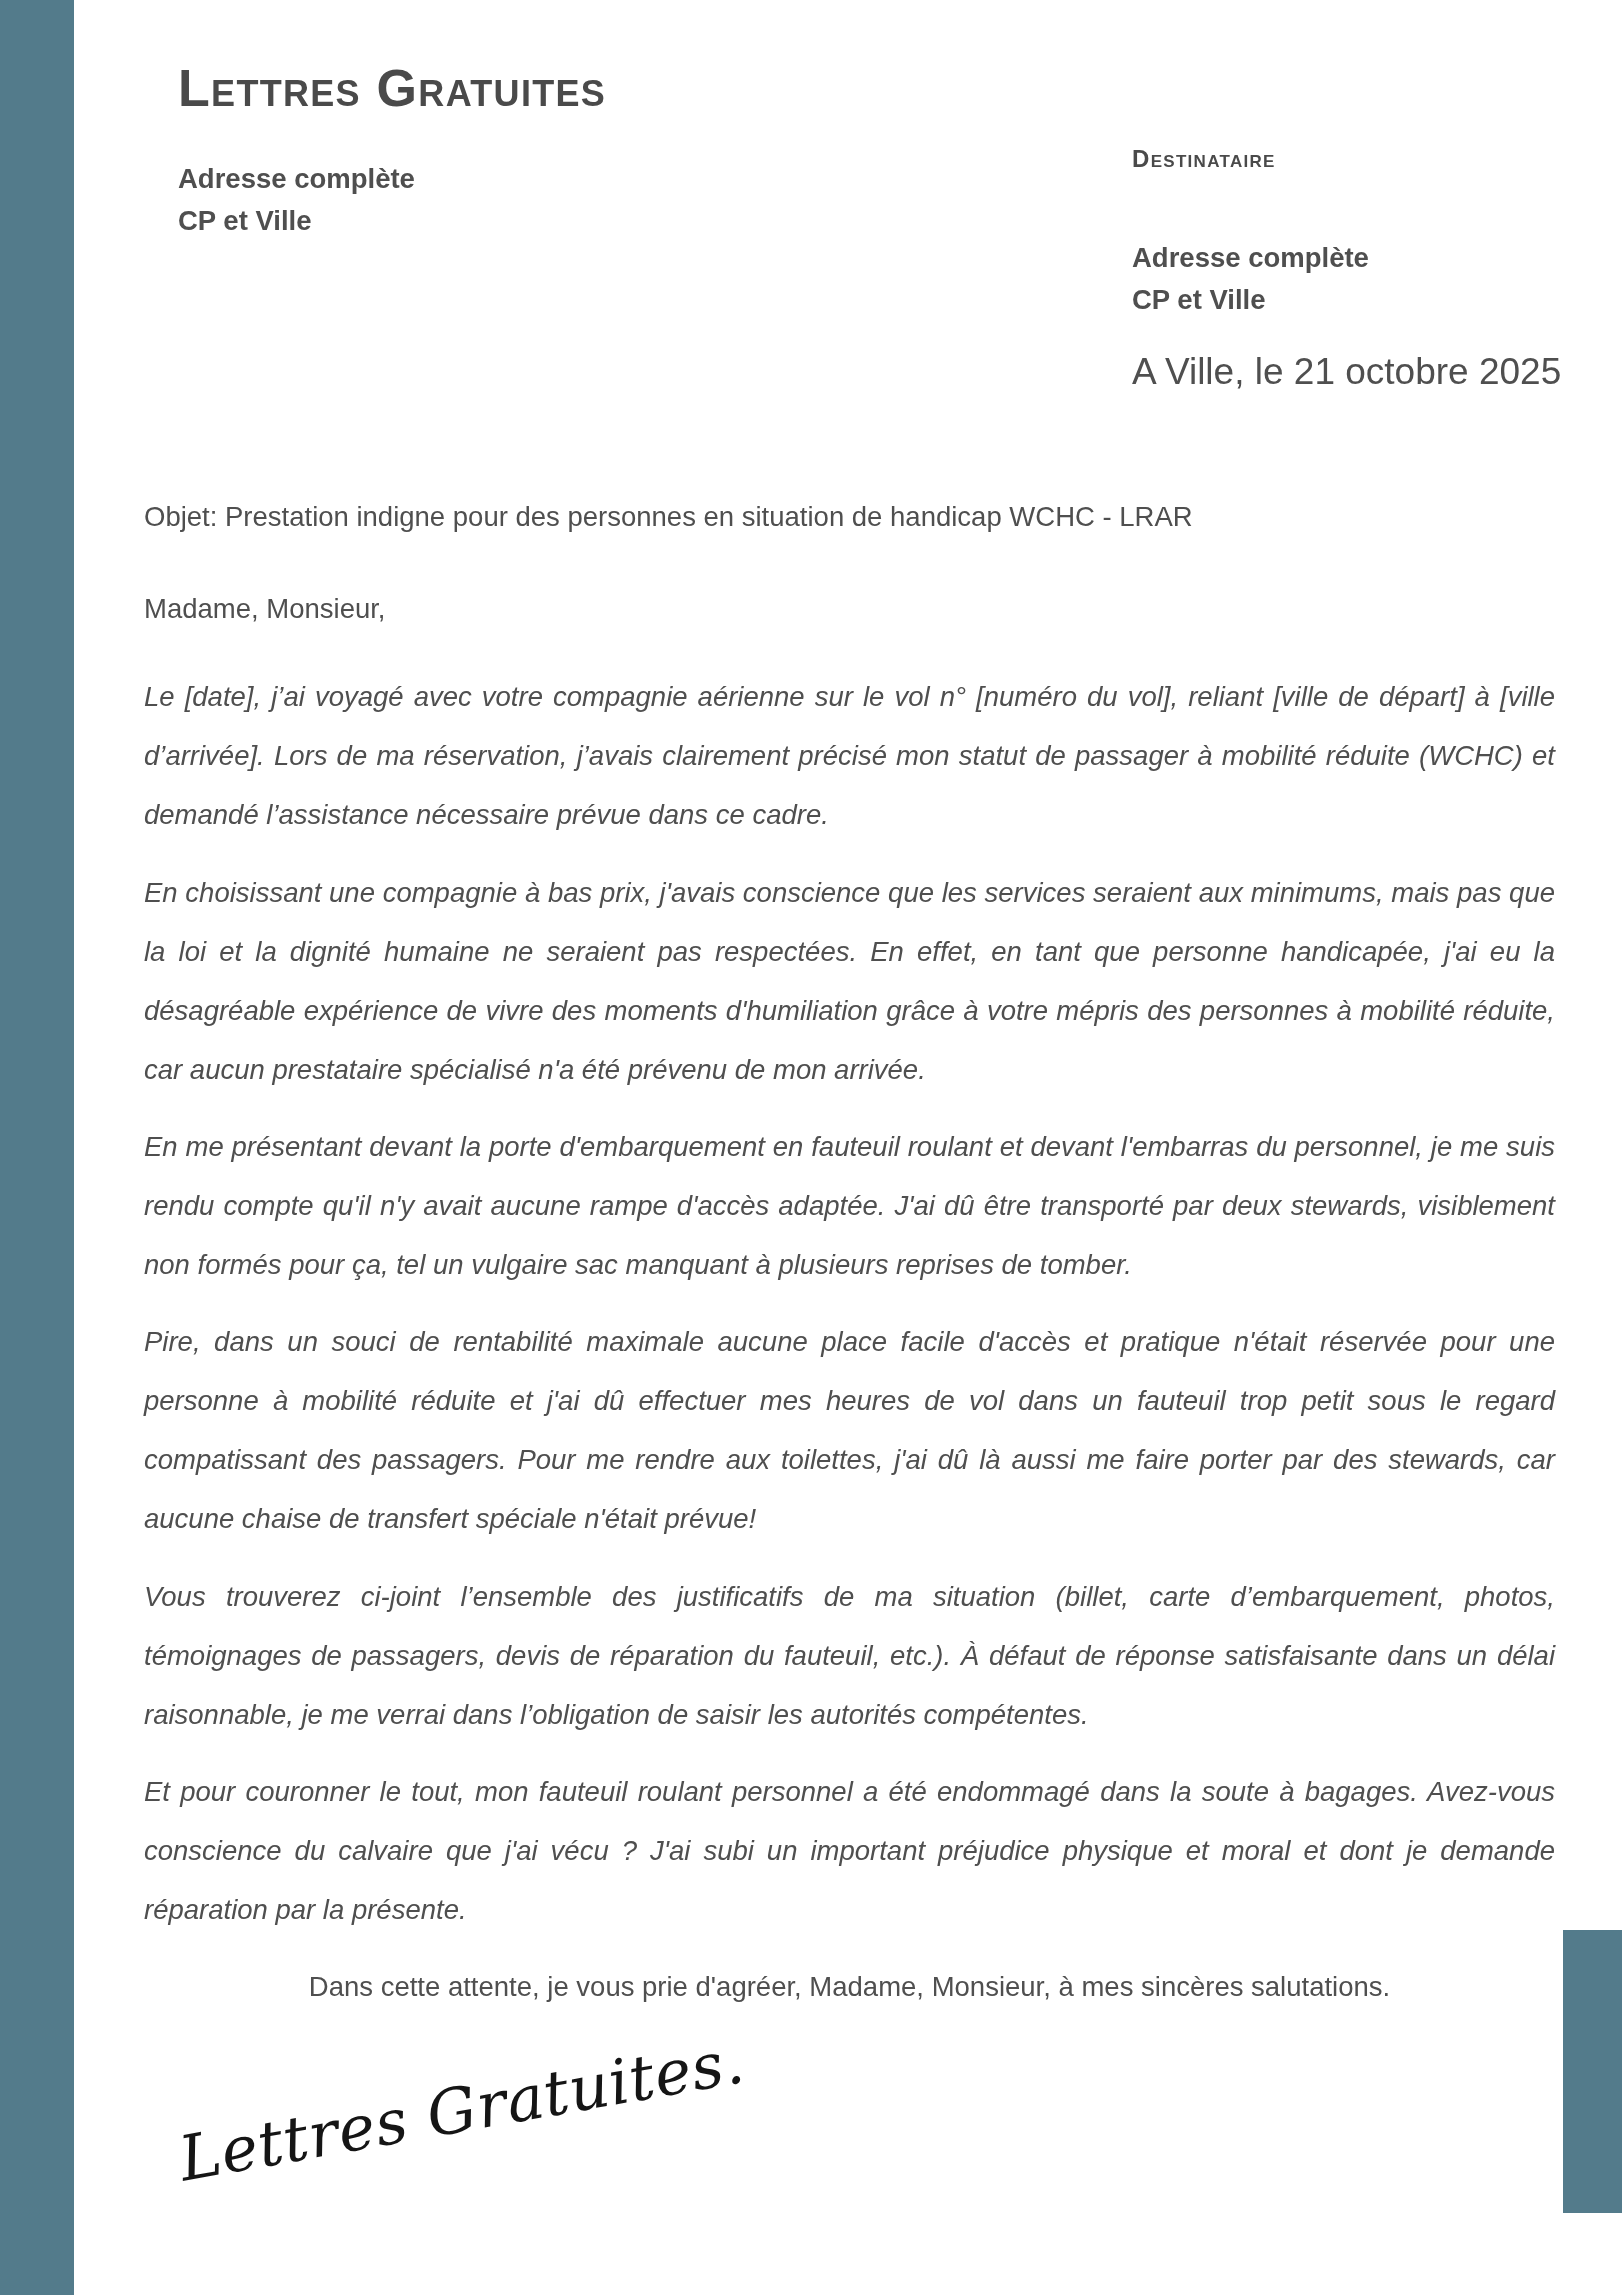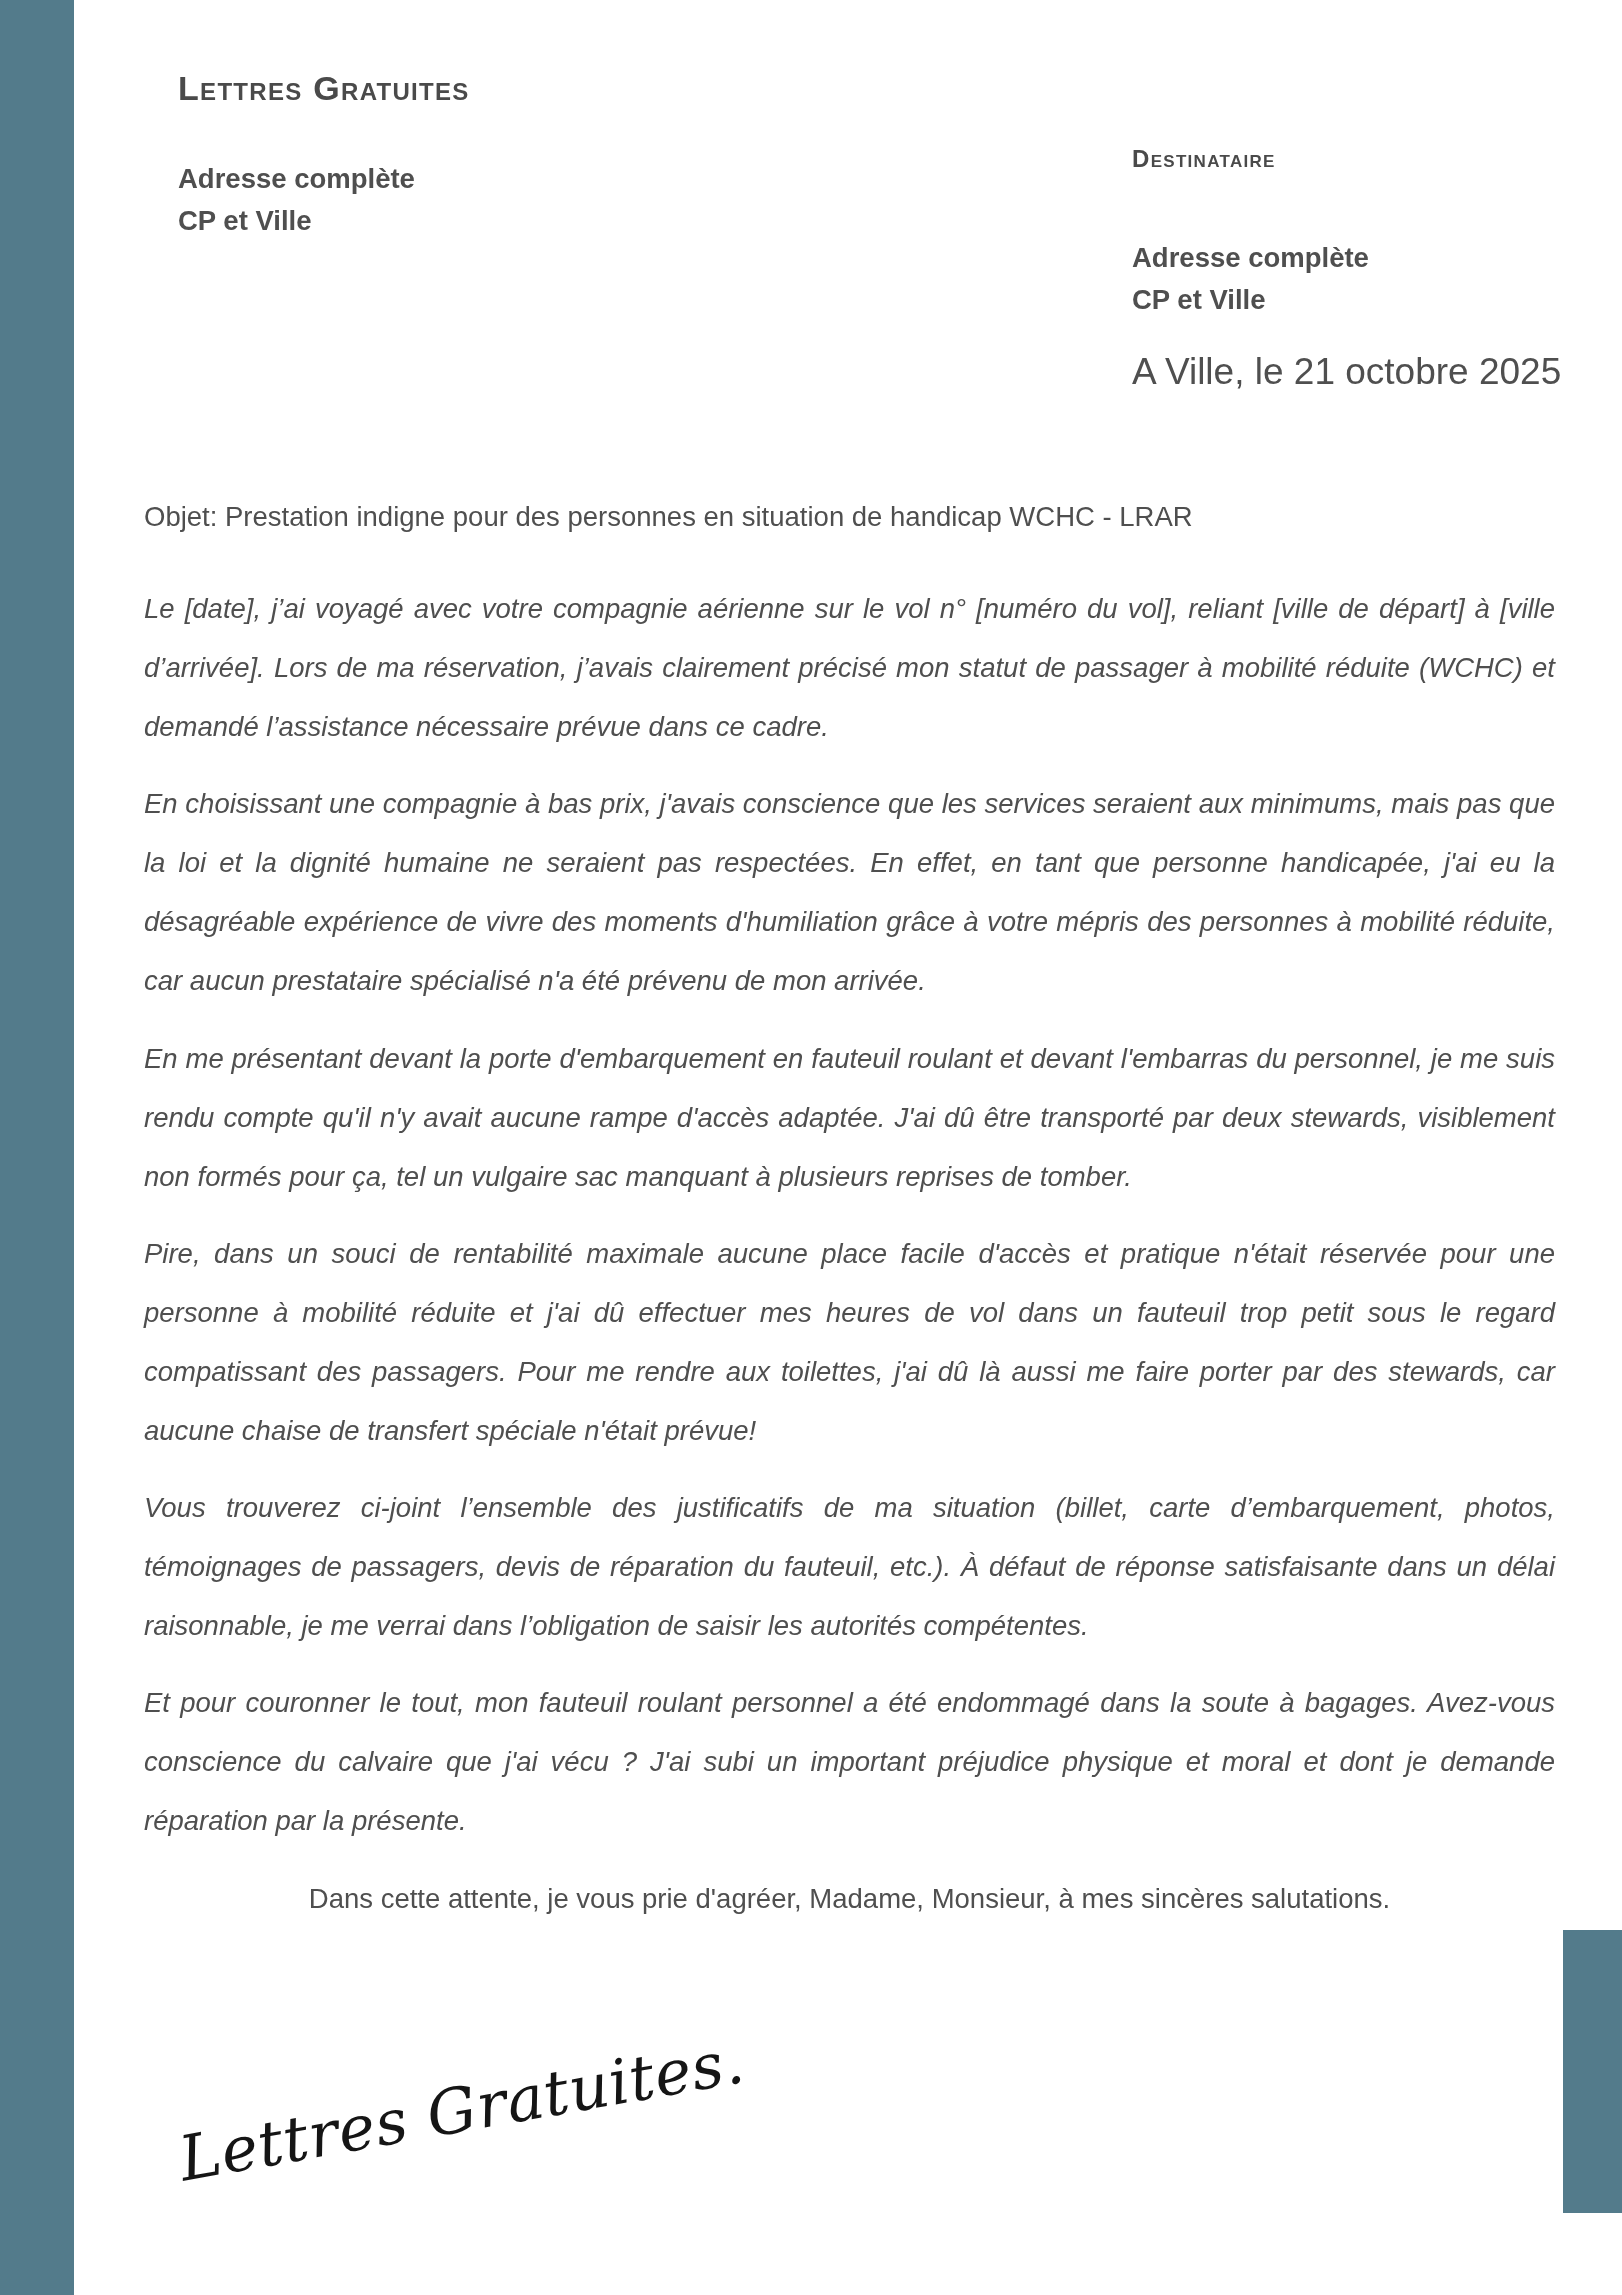--- a/index.html
+++ b/index.html
@@ -27,21 +27,21 @@
     background: var(--accent, #537B8B);
   }
 
   
   .sender {
     position: absolute;
     left: 178px; top: 65px;
     color: var(--heading, #4A4A4A);
   }
   .brand {
-    font-size: 34px;
+    font-size: 52px;
     line-height: 47px;
     font-weight: 700;
     font-variant: small-caps;
     letter-spacing: 1.3px;
     color: var(--heading, #4A4A4A);
   }
   .addr {
     font-size: 27.5px;
     line-height: 42px;
     color: var(--text, #555555);
@@ -122,20 +122,21 @@
 
   <section class="recipient">
     <div class="dest-label">Destinataire</div>
     <div class="addr">Adresse complète</div>
     <div class="addr">CP et Ville</div>
     <div class="date">A Ville, le 21 octobre 2025</div>
   </section>
 
   <main class="letter-body">
     <p class="subject">Objet: Prestation indigne pour des personnes en situation de handicap WCHC - LRAR</p>
+    <p class="salutation">Madame, Monsieur,</p>
     <p class="para">Le [date], j’ai voyagé avec votre compagnie aérienne sur le vol n° [numéro du vol], reliant [ville de départ] à [ville d’arrivée]. Lors de ma réservation, j’avais clairement précisé mon statut de passager à mobilité réduite (WCHC) et demandé l’assistance nécessaire prévue dans ce cadre.</p>
     <p class="para">En choisissant une compagnie à bas prix, j'avais conscience que les services seraient aux minimums, mais pas que la loi et la dignité humaine ne seraient pas respectées. En effet, en tant que personne handicapée, j'ai eu la désagréable expérience de vivre des moments d'humiliation grâce à votre mépris des personnes à mobilité réduite, car aucun prestataire spécialisé n'a été prévenu de mon arrivée.</p>
     <p class="para">En me présentant devant la porte d'embarquement en fauteuil roulant et devant l'embarras du personnel, je me suis rendu compte qu'il n'y avait aucune rampe d'accès adaptée. J'ai dû être transporté par deux stewards, visiblement non formés pour ça, tel un vulgaire sac manquant à plusieurs reprises de tomber.</p>
     <p class="para">Pire, dans un souci de rentabilité maximale aucune place facile d'accès et pratique n'était réservée pour une personne à mobilité réduite et j'ai dû effectuer mes heures de vol dans un fauteuil trop petit sous le regard compatissant des passagers. Pour me rendre aux toilettes, j'ai dû là aussi me faire porter par des stewards, car aucune chaise de transfert spéciale n'était prévue!</p>
     <p class="para">Vous trouverez ci-joint l’ensemble des justificatifs de ma situation (billet, carte d’embarquement, photos, témoignages de passagers, devis de réparation du fauteuil, etc.). À défaut de réponse satisfaisante dans un délai raisonnable, je me verrai dans l’obligation de saisir les autorités compétentes.</p>
     <p class="para">Et pour couronner le tout, mon fauteuil roulant personnel a été endommagé dans la soute à bagages. Avez-vous conscience du calvaire que j'ai vécu ? J'ai subi un important préjudice physique et moral et dont je demande réparation par la présente.</p>
     <p class="closing">Dans cette attente, je vous prie d'agréer, Madame, Monsieur, à mes sincères salutations.</p>
   </main>
 
   <div class="signature">Lettres Gratuites.</div>

